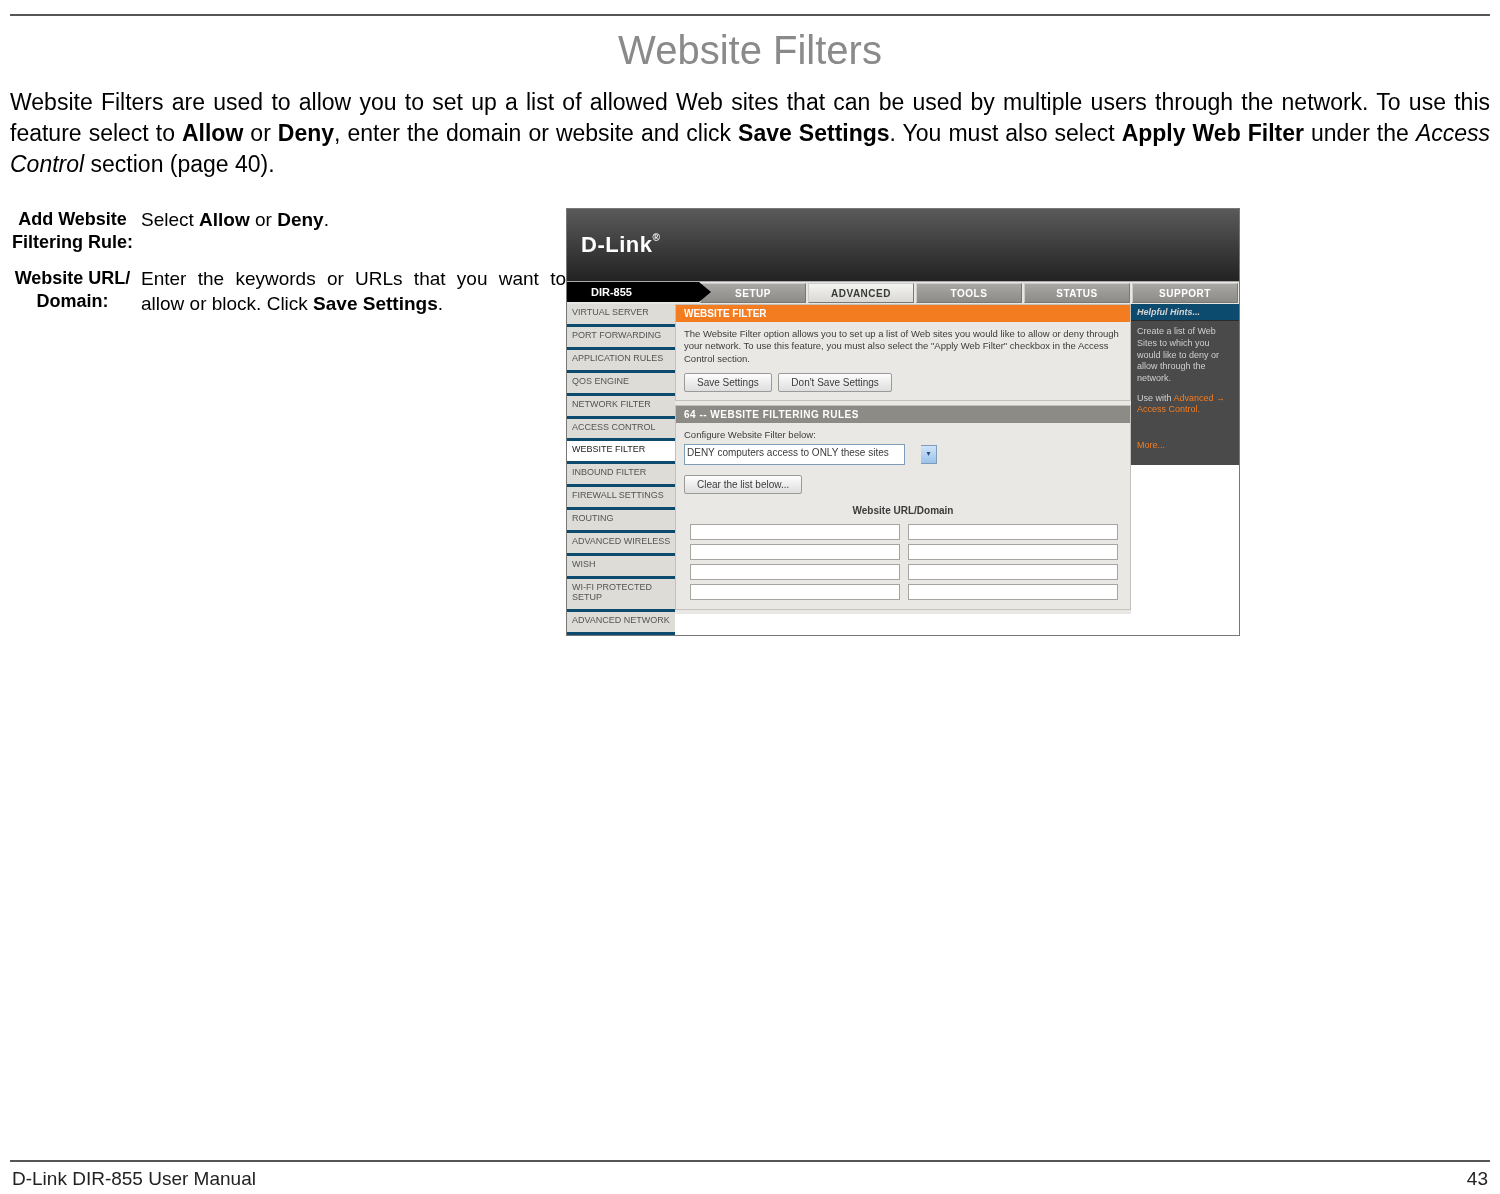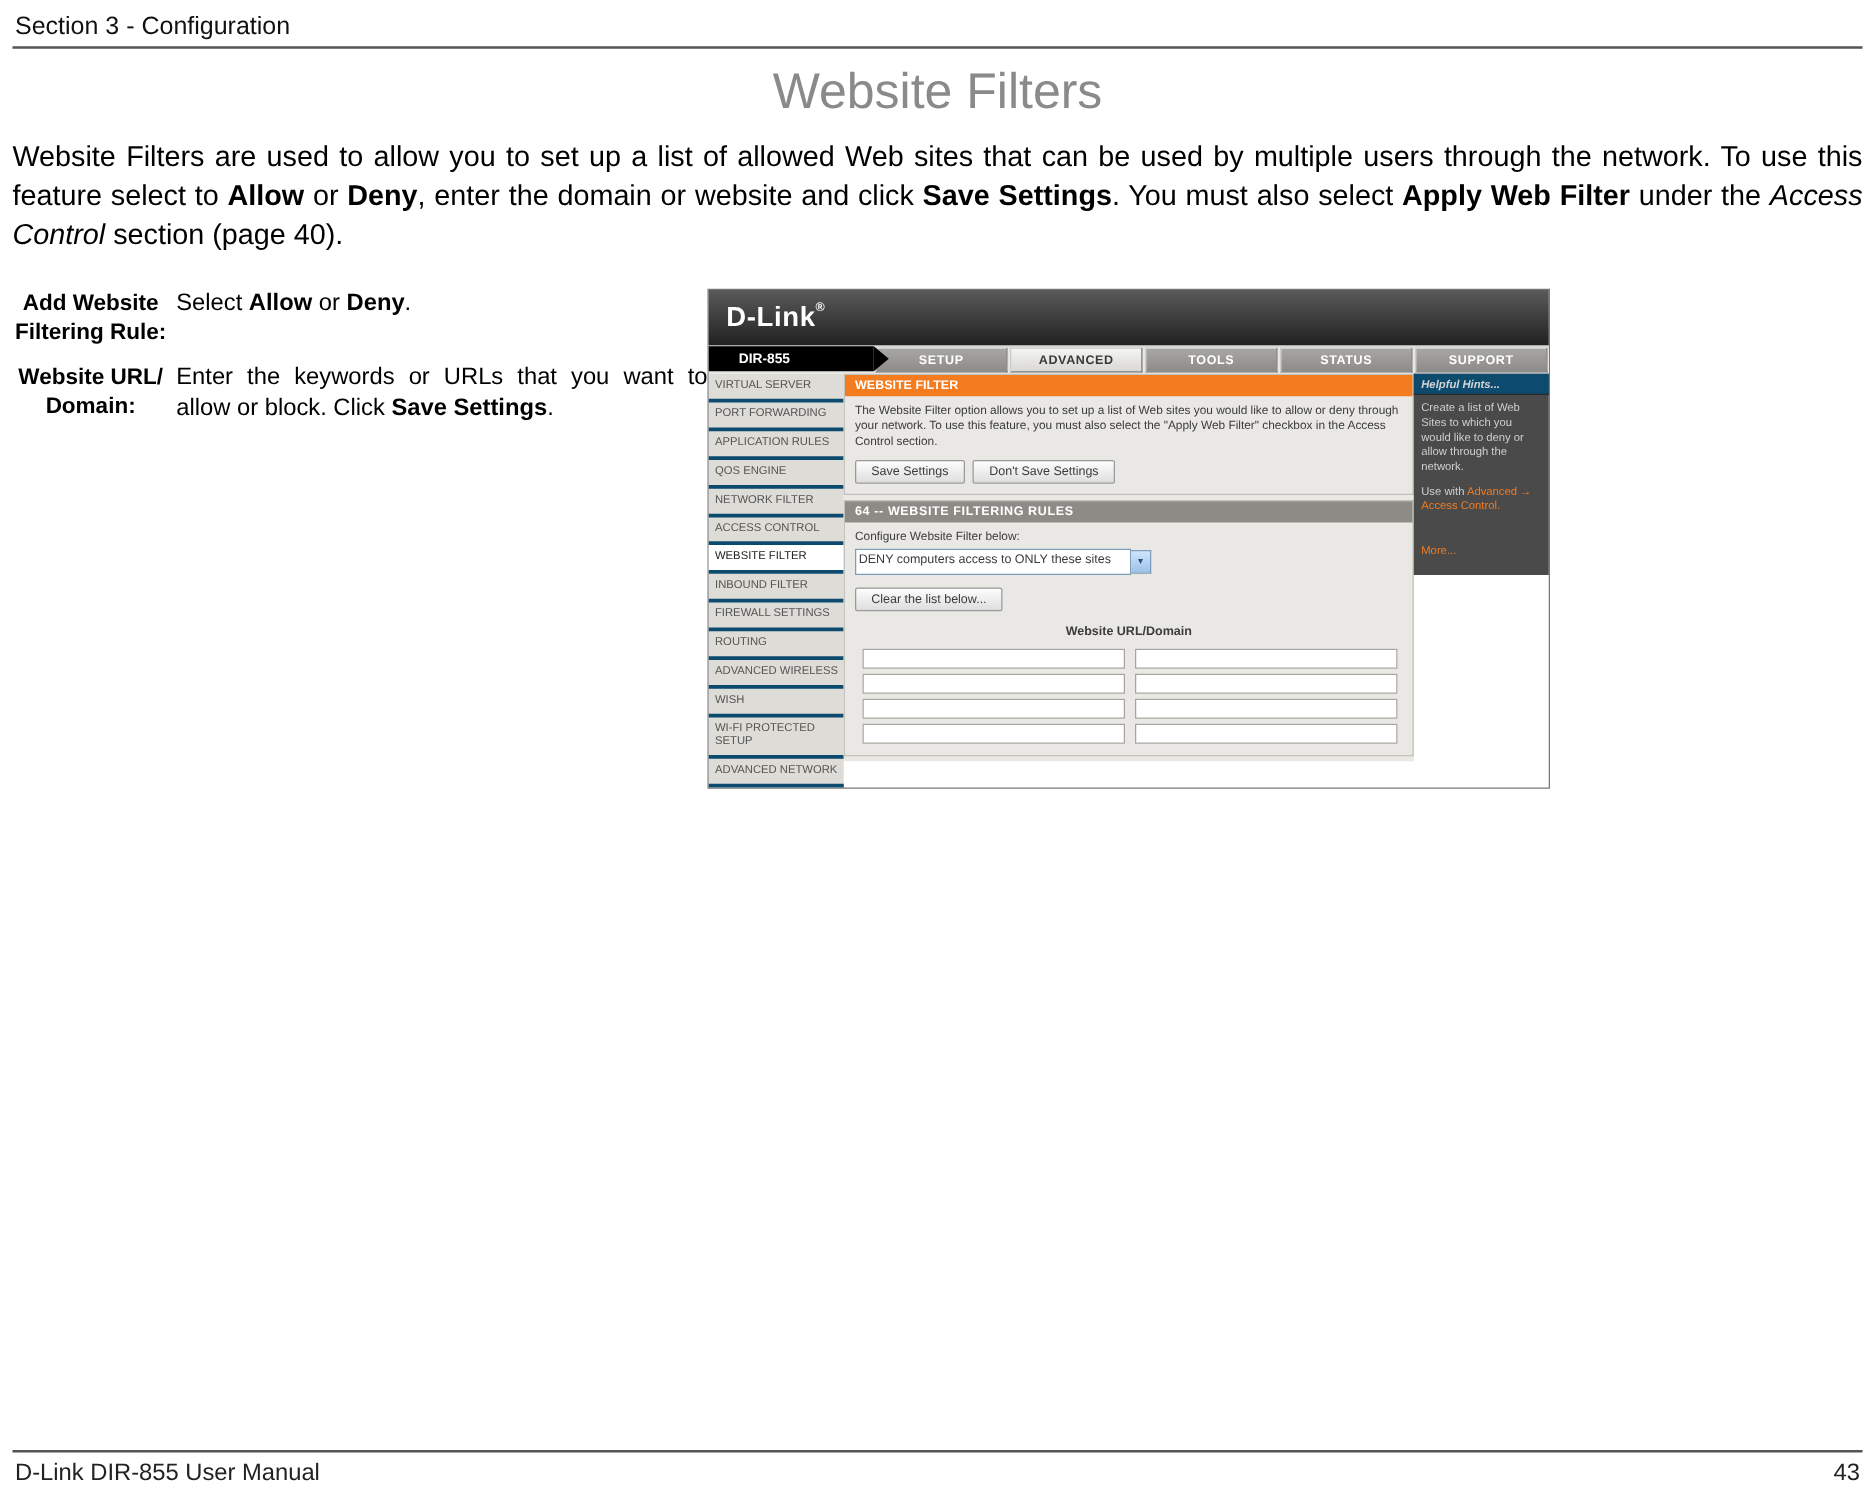--- a/index.html
+++ b/index.html
@@ -10,57 +10,56 @@
 .page-title{text-align:center;font-family:Arial,Helvetica,sans-serif;font-weight:400;font-size:40px;color:#8a8a8a;margin:0 0 14px 0}
 .intro{font-size:23px;line-height:1.35;text-align:justify;margin:0 0 28px 0}
 .intro b{font-weight:700}
 .intro i{font-style:italic}
 .two-col{display:flex;gap:0;align-items:flex-start}
 .defs{width:556px}
 .def{display:flex;margin-bottom:6px}
 .def-label{width:125px;text-align:center;font-weight:700;font-family:Arial,Helvetica,sans-serif;color:#000;font-size:18px;line-height:1.25}
 .def-body{flex:1;font-size:19px;line-height:1.3;padding-left:6px;text-align:justify}
 .screenshot{width:672px;border:1px solid #777;background:#fff;font-family:Tahoma,Arial,sans-serif;color:#000}
-.ss-banner{background:linear-gradient(#5a5a5a,#222);height:44px;display:flex;align-items:center;padding:0 14px}
+.ss-banner{background:linear-gradient(#5a5a5a,#222);height:44px;display:flex;align-items:center;padding:14px 14px}
 .dlink-logo{color:#fff;font-size:22px;font-weight:700;letter-spacing:.5px}
 .dlink-logo sup{font-size:10px;vertical-align:top}
 .ss-row{display:flex;align-items:stretch;background:#e7e6e2;border-top:1px solid #aaa}
 .model-box{width:108px;background:#000;color:#fff;font-size:11px;font-weight:700;display:flex;align-items:center;padding-left:24px;height:20px;position:relative}
 .model-box:after{content:"";position:absolute;right:-12px;top:0;width:0;height:0;border-top:10px solid transparent;border-bottom:10px solid transparent;border-left:12px solid #000}
 .tabs{flex:1;display:flex}
 .tab{flex:1;border:1px outset #ccc;background:linear-gradient(#a8a7a3,#8c8b87);color:#fff;font-size:10px;font-weight:700;display:flex;align-items:center;justify-content:center;height:18px;margin:1px;letter-spacing:.5px;cursor:pointer}
 .tab.active{background:linear-gradient(#f4f4f2,#d9d8d4);color:#3a3a38}
 .ss-body{display:flex;align-items:flex-start}
 .ss-side{width:108px;background:#dedcd7}
 .side-item{font-size:9px;color:#545454;border-bottom:3px solid #0c4a6e;padding:4px 3px 6px 5px;cursor:pointer;line-height:1.1}
 .side-item.active{background:#fff;color:#222}
 .ss-main{flex:1;background:#e9e8e4;padding:0}
 .panel{background:#e9e8e4;border:1px solid #c3c1bc;margin:0 0 4px 0}
 .panel-hdr{background:#f47c20;color:#fff;font-weight:700;font-size:10px;padding:3px 8px}
 .panel-body{padding:6px 8px;font-size:9.5px;color:#3b3b3b;line-height:1.3}
 .btn{display:inline-block;background:linear-gradient(#fdfdfd,#dedede);border:1px solid #9a9a9a;border-radius:2px;padding:2px 12px;font-size:10px;margin:4px 4px 2px 0;cursor:pointer}
 .subhdr{background:#8d8b86;color:#fff;font-weight:700;font-size:10px;padding:3px 8px;letter-spacing:.5px}
 .select{border:1px solid #7e9db9;background:#fff;font-size:10px;padding:1px 2px;height:17px}
-.select-wrap{display:flex;align-items:center;gap:0}
+.select-wrap{display:flex;align-items:center;gap:16px}
 .select-btn{width:15px;height:17px;background:linear-gradient(#cfe4fb,#9cc1e9);border:1px solid #7e9db9;border-left:none;display:flex;align-items:center;justify-content:center;font-size:8px;color:#2c4f78;cursor:pointer}
 .url-table{width:100%;margin-top:2px}
 .url-table th{font-weight:700;font-size:10px;padding:4px 0}
 .url-table td{padding:1px 4px}
 .url-input{width:100%;height:14px;border:1px solid #a7a59f;background:#fff}
 .ss-hints{width:108px;background:#4a4a4a;color:#cfcfcf;font-size:9px;padding:0 0 8px 0}
 .hints-hdr{background:#0c4a6e;color:#d3d3d3;font-size:9px;font-weight:700;font-style:italic;padding:3px 6px;border-bottom:1px solid #2a2a2a}
 .hints-body{padding:5px 6px;line-height:1.3}
 .hints-body .lnk{color:#f47c20}
 .footer{position:absolute;bottom:4px;left:12px;right:12px;display:flex;justify-content:space-between;font-size:19px;color:#222}
 </style>
 </head>
 <body>
 <div class="page">
 
-<div class="section-head">Section 3 - Configuration</div>
 <hr class="hr">
 
 <h1 class="page-title">Website Filters</h1>
 
 <p class="intro">
   <span>Website Filters are used to allow you to set up a list of allowed Web sites that can be used by multiple users through the network. To use this feature select to </span><b>Allow</b><span> or </span><b>Deny</b><span>, enter the domain or website and click </span><b>Save Settings</b><span>. You must also select </span><b>Apply Web Filter</b><span> under the </span><i>Access Control</i><span> section (page 40).</span>
 </p>
 
 <div class="two-col">
   <div class="defs">

